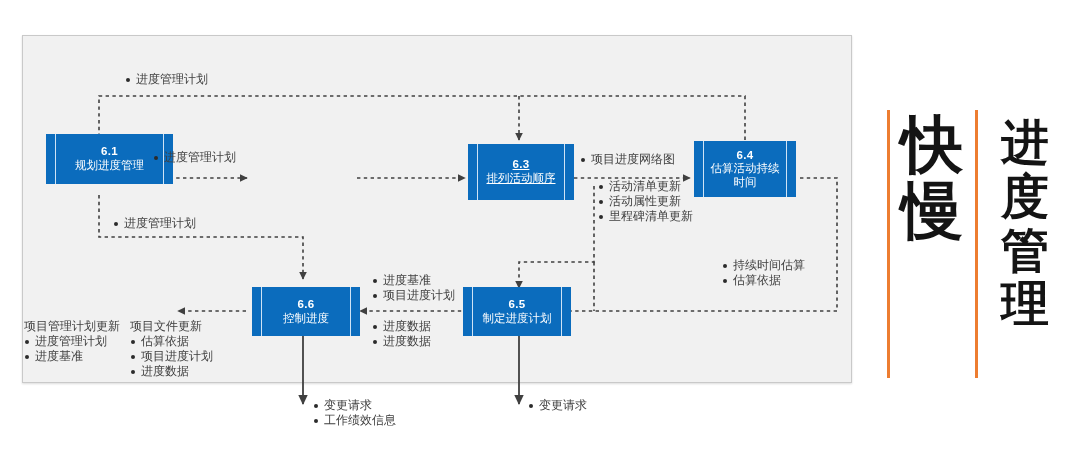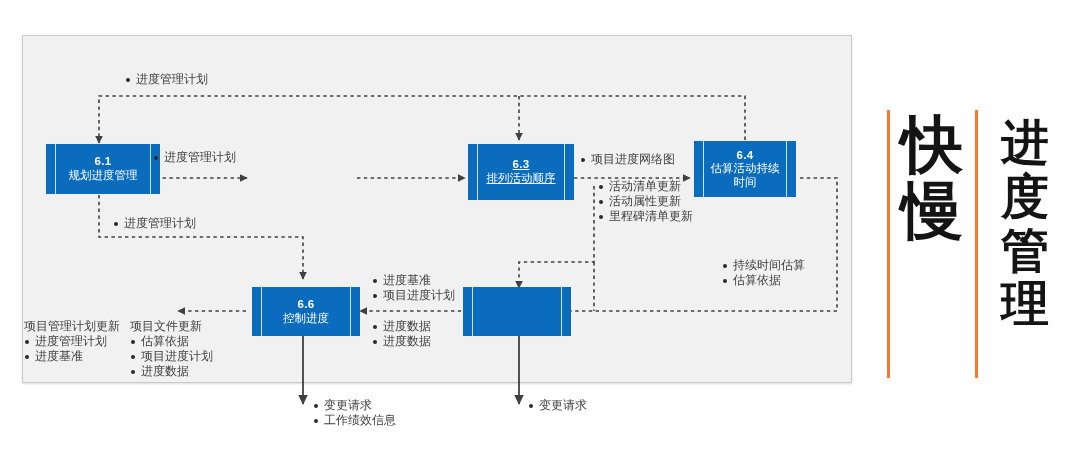--- a/index.html
+++ b/index.html
@@ -85,21 +85,21 @@
 
       <path d="M246,311 L178,311" marker-end="url(#ar)"></path>
     </g>
 
     <g fill="none" stroke="#404040" stroke-width="1.8">
       <path d="M303,334 L303,404" marker-end="url(#arS)"></path>
       <path d="M519,334 L519,404" marker-end="url(#arS)"></path>
     </g>
   </svg>
 
-  <div class="pbox" style="left:46px;top:144px;width:114px;height:50px;align-items:center;">
+  <div class="pbox" style="left:46px;top:134px;width:127px;height:50px;align-items:center;">
     <span class="inner"></span>
     <span class="txt">
       <span class="num">6.1</span>
       <span class="nm">规划进度管理</span>
     </span>
   </div>
 
 
   <div class="pbox" style="left:468px;top:144px;width:106px;height:56px;text-decoration:underline;">
     <span class="inner"></span>
@@ -113,20 +113,24 @@
     <span class="inner"></span>
     <span class="txt">
       <span class="num">6.4</span>
       <span class="nm" style="white-space:pre-line;">估算活动持续
 时间</span>
     </span>
   </div>
 
   <div class="pbox" style="left:463px;top:287px;width:108px;height:49px;">
     <span class="inner"></span>
+    <span class="txt">
+      <span class="num">6.5</span>
+      <span class="nm">制定进度计划</span>
+    </span>
   </div>
 
   <div class="pbox" style="left:252px;top:287px;width:108px;height:49px;">
     <span class="inner"></span>
     <span class="txt">
       <span class="num">6.6</span>
       <span class="nm">控制进度</span>
     </span>
   </div>
 

